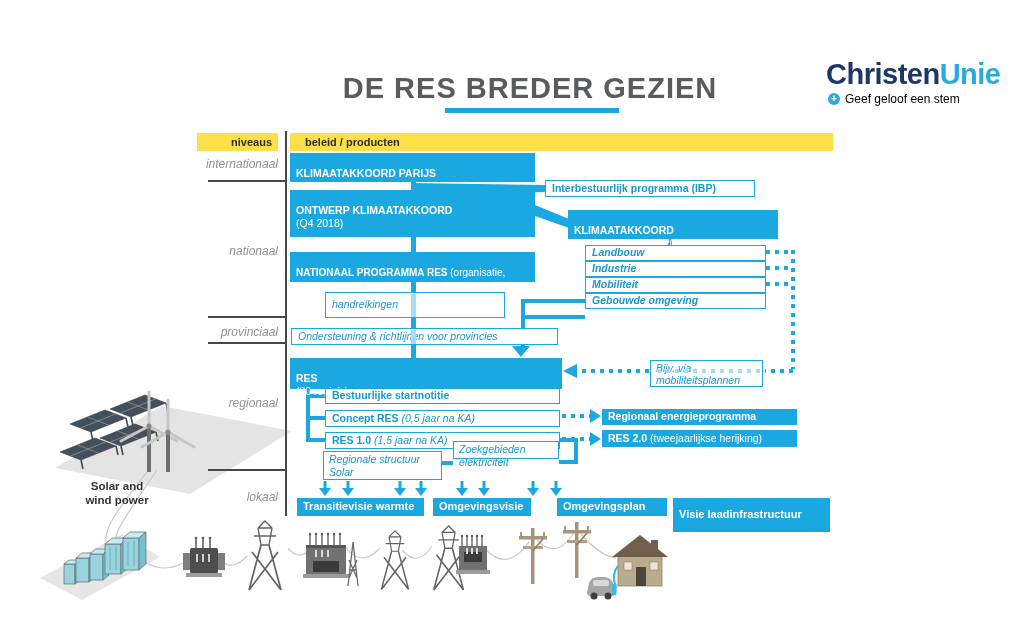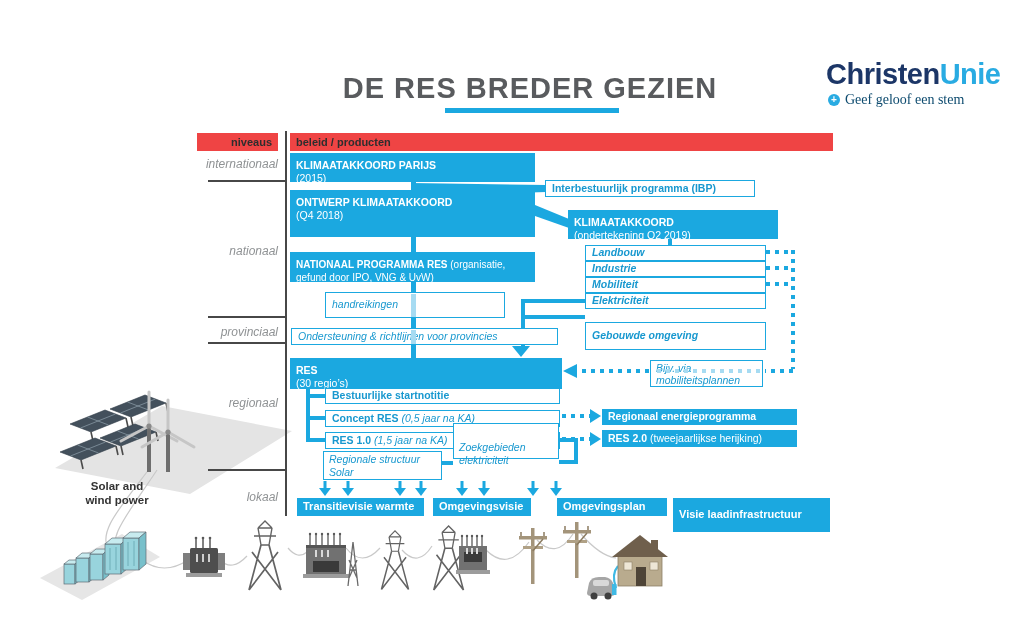--- a/index.html
+++ b/index.html
@@ -8,28 +8,28 @@
   .title{position:absolute;left:280px;top:72px;width:500px;text-align:center;
          font-size:29px;font-weight:700;letter-spacing:1px;color:#595b5e;z-index:2;}
   .title-underline{position:absolute;left:445px;top:108px;width:174px;height:5px;background:#1BA8E0;z-index:2;}
   .logo{position:absolute;left:826px;top:58px;z-index:2;}
   .logo-brand{font-size:29px;font-weight:700;letter-spacing:-0.5px;}
   .logo-navy{color:#1C3667;}
   .logo-cyan{color:#29ABE2;}
   .logo-tagline{display:flex;align-items:center;gap:5px;margin-top:1px;margin-left:2px;}
   .logo-plus{display:inline-flex;align-items:center;justify-content:center;width:12px;height:12px;
              border-radius:50%;background:#29ABE2;color:#fff;font-size:10px;font-weight:700;line-height:12px;}
-  .logo-tagline-text{font-size:14px;color:#0c4a6e;font-family:Liberation Serif, serif;}
-  .graybar{position:absolute;background:#ef4444;color:#2e2e2e;font-weight:700;font-size:11px;
+  .logo-tagline-text{font-size:12px;color:#000000;}
+  .graybar{position:absolute;background:#fde047;color:#2e2e2e;font-weight:700;font-size:11px;
            height:18px;line-height:18px;z-index:2;box-sizing:border-box;}
   .lvl{position:absolute;left:150px;width:128px;text-align:right;color:#8F9294;
        font-style:italic;font-size:12px;z-index:2;}
   .vline{position:absolute;left:285px;top:131px;width:2px;height:385px;background:#474747;z-index:2;}
   .tick{position:absolute;left:208px;width:79px;height:2px;background:#474747;z-index:2;}
-  .box{position:absolute;box-sizing:border-box;z-index:2;font-size:10.5px;line-height:1.25;padding:6px 6px;}
+  .box{position:absolute;box-sizing:border-box;z-index:2;font-size:10.5px;line-height:1.25;padding:14px 6px;}
   .solid{background:#1BA8E0;color:#ffffff;}
   .outline{background:#ffffff;border:1.7px solid #1BA8E0;color:#1898CF;}
   .c{display:flex;align-items:center;padding-top:0;padding-bottom:0;}
   .b{font-weight:700;}
   .i{font-style:italic;}
   .sector{font-weight:700;font-style:italic;}
   .lokaalbox{font-weight:700;font-size:11px;}
   svg text{font-family:"Liberation Sans",sans-serif;}
   .lyr{position:absolute;left:0;top:0;width:1024px;height:622px;pointer-events:none;}
 </style>
@@ -247,21 +247,21 @@
 
   <div class="logo">
     <div class="logo-brand"><span class="logo-navy">Christen</span><span class="logo-cyan">Unie</span></div>
     <div class="logo-tagline">
       <span class="logo-plus">+</span>
       <span class="logo-tagline-text">Geef geloof een stem</span>
     </div>
   </div>
 
   <div class="graybar" style="left:197px;top:133px;width:81px;text-align:right;padding-right:6px;">niveaus</div>
-  <div class="graybar" style="left:290px;top:133px;width:543px;padding-left:6px;">beleid / producten</div>
+  <div class="graybar" style="left:290px;top:133px;width:543px;padding-left:15px;">beleid / producten</div>
 
   <div class="vline"></div>
   <div class="tick" style="top:180px"></div>
   <div class="tick" style="top:316px"></div>
   <div class="tick" style="top:342px"></div>
   <div class="tick" style="top:469px"></div>
 
   <div class="lvl" style="top:157px">internationaal</div>
   <div class="lvl" style="top:244px">nationaal</div>
   <div class="lvl" style="top:325px">provinciaal</div>
@@ -282,21 +282,20 @@
     <div>(Q4 2018)</div>
   </div>
 
   <div class="box solid" style="left:568px;top:210px;width:210px;height:29px">
     <div class="b">KLIMAATAKKOORD</div>
     <div>(ondertekening Q2 2019)</div>
   </div>
 
   <div class="box solid" style="left:290px;top:252px;width:245px;height:30px;font-size:10px;line-height:1.3">
     <div><span class="b">NATIONAAL PROGRAMMA RES</span> <span>(organisatie,</span></div>
-    <div>gefund door IPO, VNG &amp; UvW)</div>
   </div>
 
   <div class="box outline i c" style="left:325px;top:292px;width:180px;height:26px">
     <span>handreikingen</span>
   </div>
 
   <div class="box outline i c" style="left:291px;top:328px;width:267px;height:17px">
     <span>Ondersteuning &amp; richtlijnen voor provincies</span>
   </div>
 
@@ -305,21 +304,21 @@
     </div>
   <div class="box outline sector c" style="left:585px;top:261px;width:181px;height:16px">
       <span>Industrie</span>
     </div>
   <div class="box outline sector c" style="left:585px;top:277px;width:181px;height:16px">
       <span>Mobiliteit</span>
     </div>
   <div class="box outline sector c" style="left:585px;top:293px;width:181px;height:16px">
       <span>Elektriciteit</span>
     </div>
-  <div class="box outline sector c" style="left:585px;top:322px;width:181px;height:28px">
+  <div class="box outline sector c" style="left:585px;top:293px;width:181px;height:16px">
       <span>Gebouwde omgeving</span>
     </div>
 
   <div class="box solid" style="left:290px;top:358px;width:272px;height:31px">
     <div class="b">RES</div>
     <div>(30 regio’s)</div>
   </div>
 
   <div class="box outline i" style="left:650px;top:360px;width:113px;height:27px;padding:1px 5px;line-height:1.15">
     <div>Bijv. via</div>
@@ -344,21 +343,21 @@
 
   <div class="box solid c" style="left:602px;top:430px;width:195px;height:17px">
     <span><span class="b">RES 2.0</span>&nbsp;<span>(tweejaarlijkse herijking)</span></span>
   </div>
 
   <div class="box outline i" style="left:323px;top:451px;width:119px;height:29px;padding:1px 5px;line-height:1.2">
     <div>Regionale structuur</div>
     <div>Solar</div>
   </div>
 
-  <div class="box outline i" style="left:453px;top:423px;width:106px;height:18px;padding:17px 5px;line-height:1.2">
+  <div class="box outline i" style="left:453px;top:441px;width:106px;height:18px;padding:1px 5px;line-height:1.2">
     <div>Zoekgebieden</div>
     <div>elektriciteit</div>
   </div>
 
   <div class="box solid lokaalbox c" style="left:297px;top:498px;width:127px;height:18px">
       <span>Transitievisie warmte</span>
     </div>
   <div class="box solid lokaalbox c" style="left:433px;top:498px;width:98px;height:18px">
       <span>Omgevingsvisie</span>
     </div>

